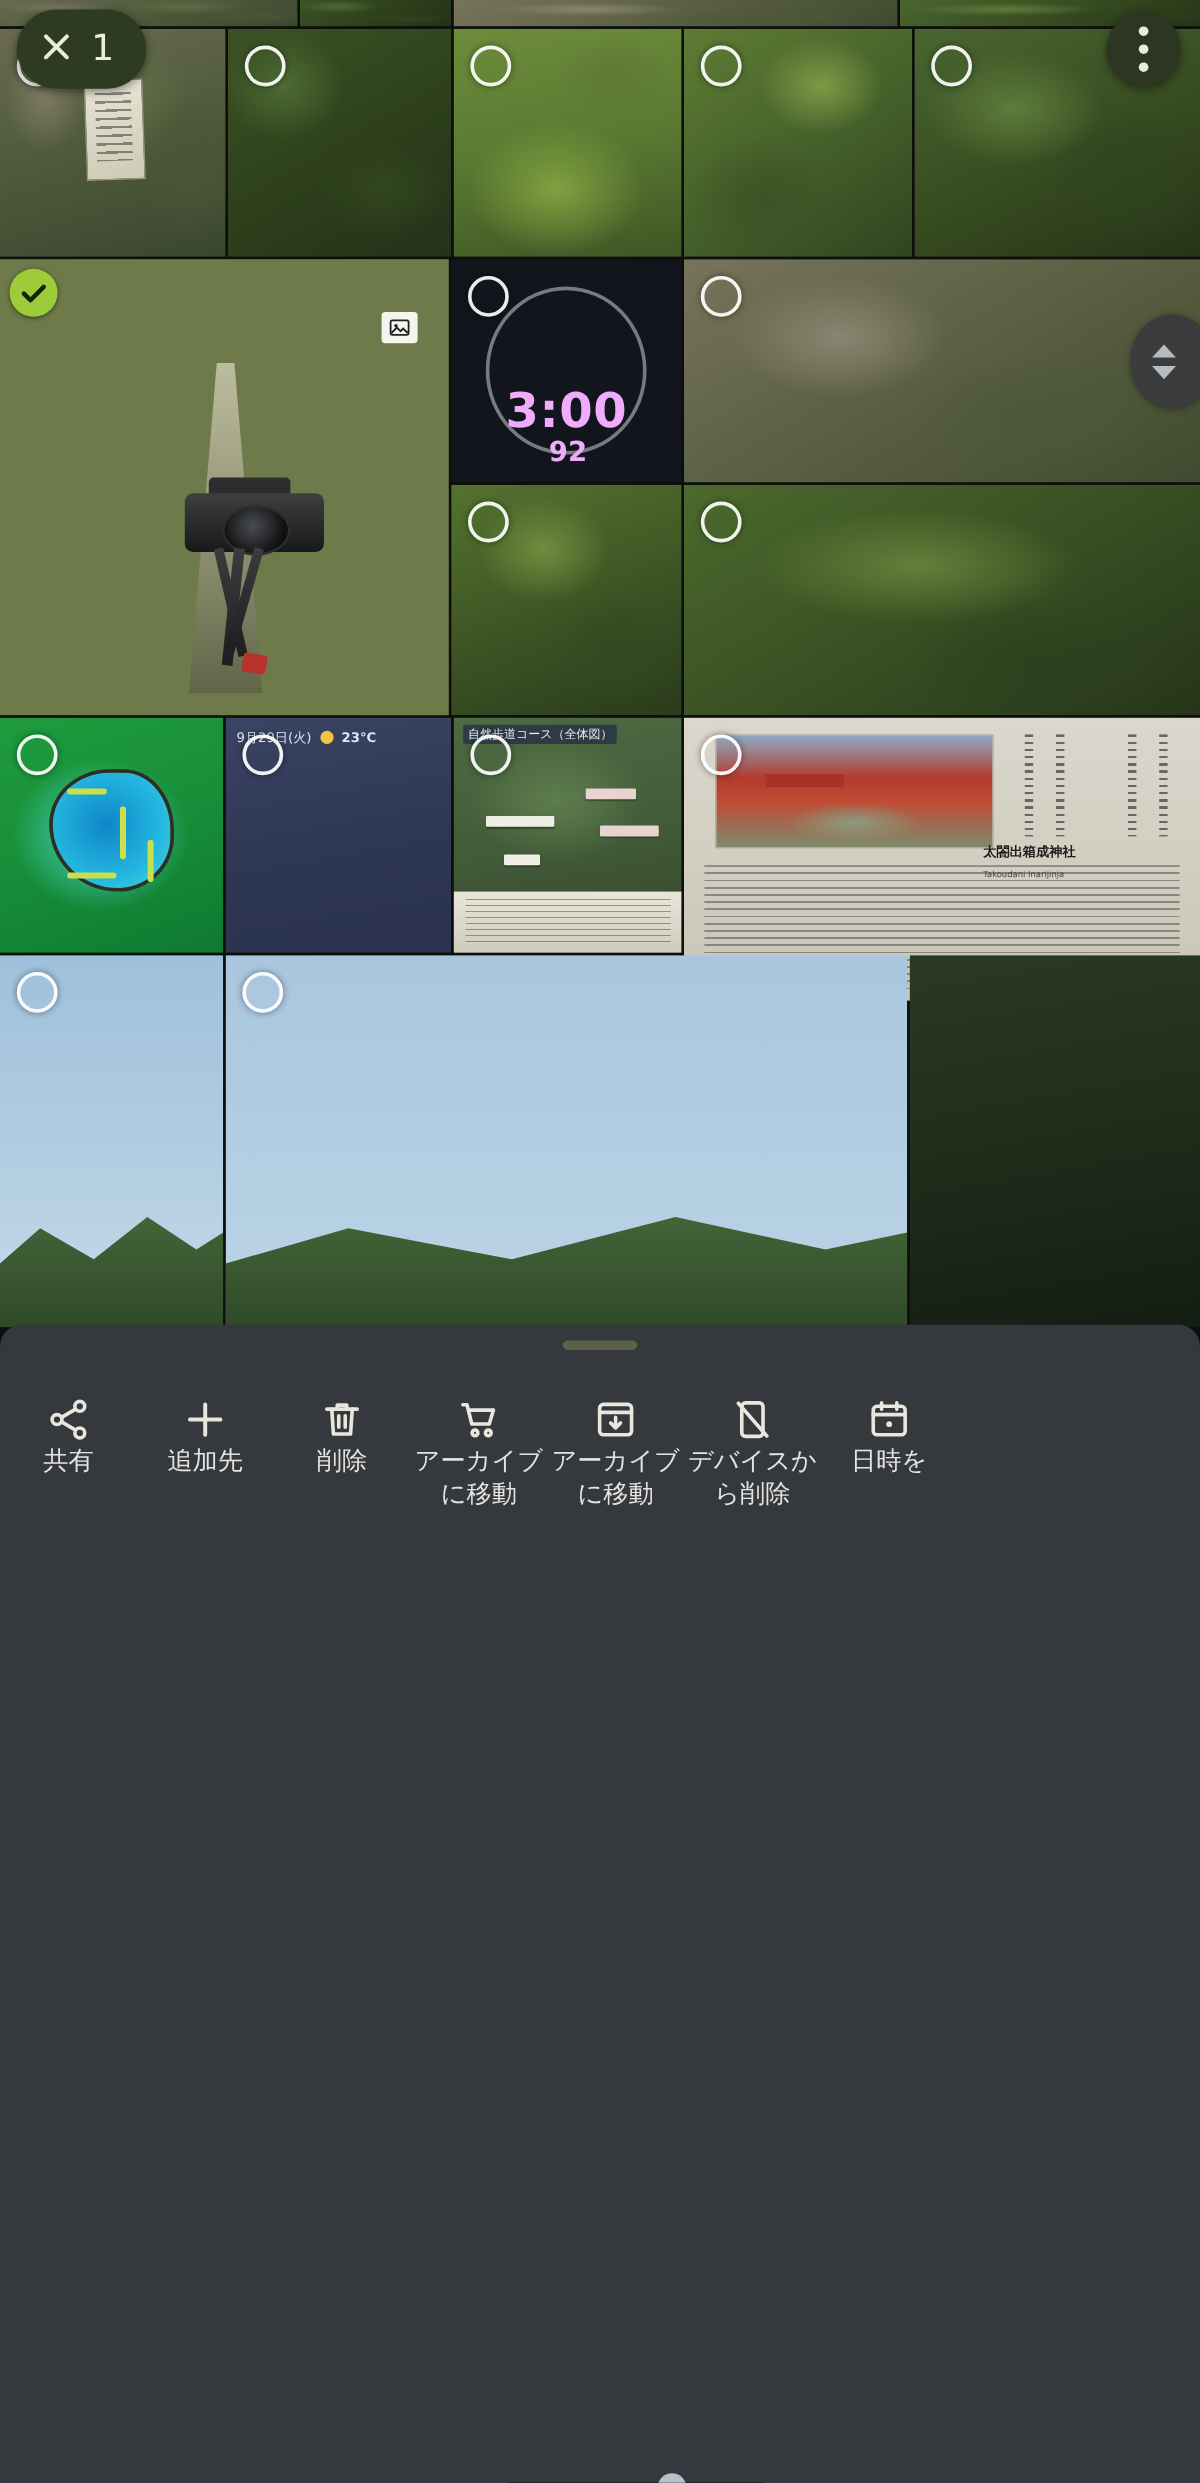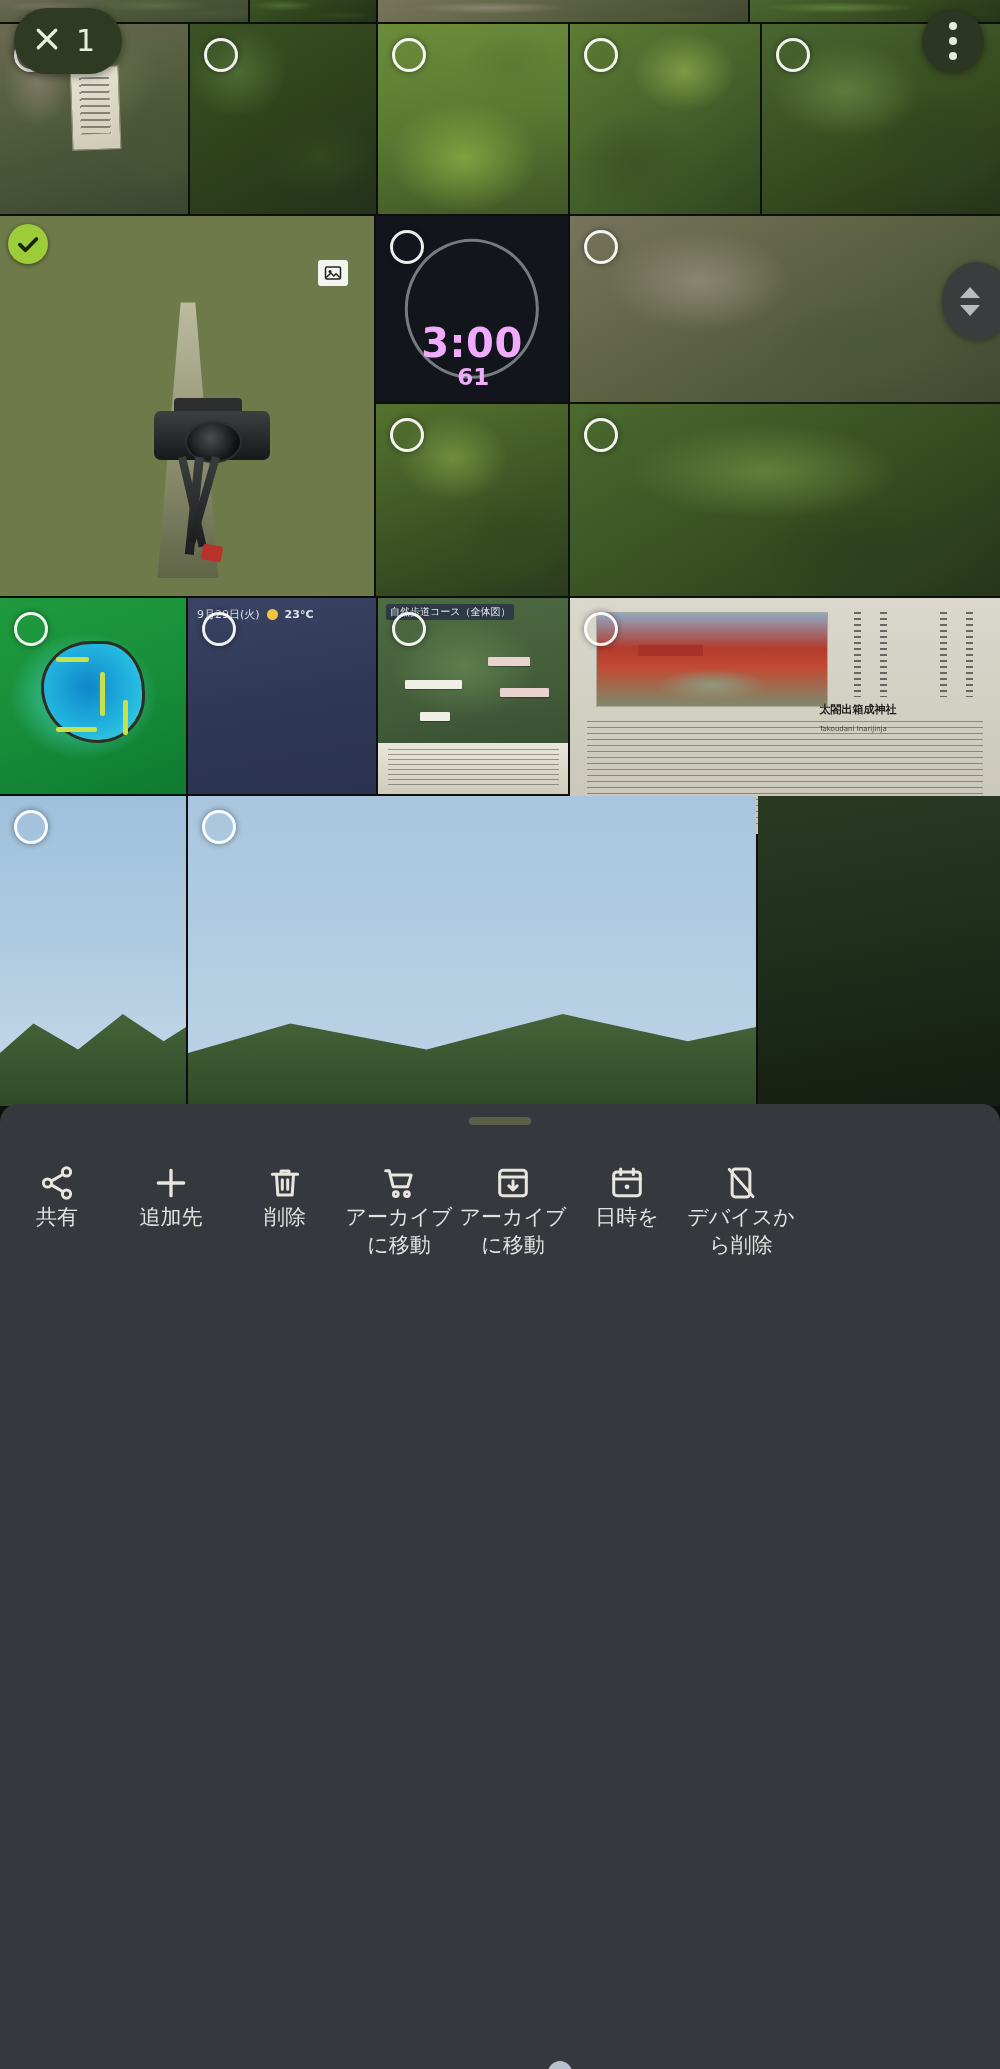--- a/index.html
+++ b/index.html
@@ -325,21 +325,21 @@
           <path d="M4.5 12.6l5.1 5.1L19.8 7.4" fill="none" stroke="#16230a" stroke-width="3.4" stroke-linecap="round" stroke-linejoin="round"></path>
         </svg>
     </div>
   </div>
 
   <div class="tile" style="left:376px;top:216px;width:192px;height:186px">
     <div class="art timer-art">
       <div class="timer-ring"></div>
       <div class="timer-text">
         <div class="timer-main">3:00</div>
-        <div class="timer-sub">61</div>
+        <div class="timer-sub">92</div>
       </div>
     </div>
     <div class="selcircle"></div>
   </div>
 
   <div class="tile" style="left:570px;top:216px;width:430px;height:186px">
     <div class="art rocky2"></div>
     <div class="selcircle"></div>
   </div>
 
@@ -491,34 +491,34 @@
           <path d="M3.6 8.2h16.8"></path>
           <path d="M12 10.8v5.4M9.4 13.8L12 16.4l2.6-2.6"></path>
         </svg>
       </span>
       <span class="lb">アーカイブに移動</span>
     </div>
 
     <div class="action">
       <span class="ic">
         <svg viewBox="0 0 24 24" fill="none" stroke="#e8e6dd" stroke-width="1.9" stroke-linecap="round" stroke-linejoin="round">
+          <rect x="6.4" y="3.2" width="11.2" height="17.6" rx="2"></rect>
+          <path d="M4.6 3.4l15 17.2"></path>
+        </svg>
+      </span>
+      <span class="lb">デバイスから削除</span>
+    </div>
+
+    <div class="action">
+      <span class="ic">
+        <svg viewBox="0 0 24 24" fill="none" stroke="#e8e6dd" stroke-width="1.9" stroke-linecap="round" stroke-linejoin="round">
           <rect x="3.6" y="5" width="16.8" height="15" rx="2"></rect>
           <path d="M3.6 9.4h16.8M8 3.2v3.4M16 3.2v3.4"></path>
           <circle cx="12" cy="14.4" r="1.5" fill="#e8e6dd" stroke="none"></circle>
         </svg>
       </span>
       <span class="lb">日時を</span>
     </div>
-
-    <div class="action">
-      <span class="ic">
-        <svg viewBox="0 0 24 24" fill="none" stroke="#e8e6dd" stroke-width="1.9" stroke-linecap="round" stroke-linejoin="round">
-          <rect x="6.4" y="3.2" width="11.2" height="17.6" rx="2"></rect>
-          <path d="M4.6 3.4l15 17.2"></path>
-        </svg>
-      </span>
-      <span class="lb">デバイスから削除</span>
-    </div>
   </div>
 
   <div id="scroll-dot"></div>
 
 </div>
 
 </body></html>

